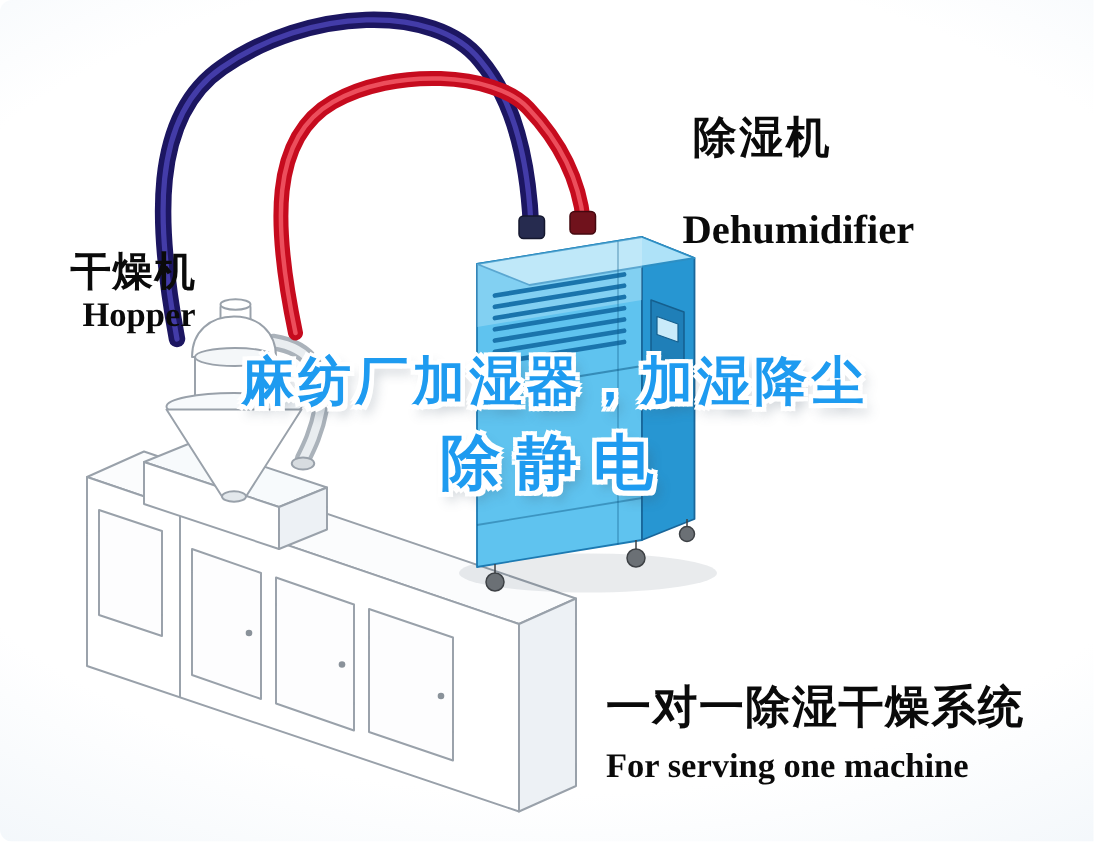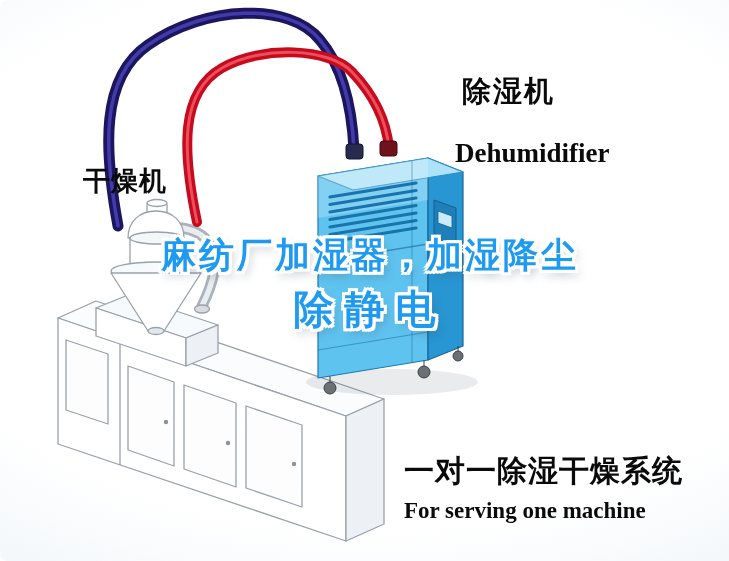--- a/index.html
+++ b/index.html
@@ -7,21 +7,21 @@
     position:relative;width:729px;height:561px;overflow:hidden;
     border-radius:8px;
     background:radial-gradient(120% 95% at 50% 45%, #ffffff 52%, #e2ecf5 100%);
     font-family:"Liberation Sans",sans-serif;
     padding-left:11px;
   }
   .art{position:absolute;left:0;top:0;width:729px;height:561px;z-index:1;}
   .lbl{position:absolute;color:#0a0a0a;z-index:3;white-space:nowrap;}
   .lbl-dehum-cn{left:462px;top:72px;font-size:29px;font-weight:800;letter-spacing:2px;}
   .lbl-dehum-en{left:455px;top:106px;font-family:"Liberation Serif",serif;font-size:27px;font-weight:700;margin-top:32px;}
-  .lbl-hop-cn{left:47px;top:163px;font-size:27px;font-weight:800;letter-spacing:1px;margin-left:36px;}
+  .lbl-hop-cn{left:47px;top:163px;font-size:27px;font-weight:800;letter-spacing:1px;}
   .lbl-hop-en{left:55px;top:197px;font-family:"Liberation Serif",serif;font-size:23px;font-weight:700;}
   .headline{
     position:absolute;left:0;right:0;top:228px;z-index:4;text-align:center;
     font-weight:800;line-height:54px;
     text-shadow:
       -3px -3px 0 #fff, 3px -3px 0 #fff, -3px 3px 0 #fff, 3px 3px 0 #fff,
       -3px 0 0 #fff, 3px 0 0 #fff, 0 -3px 0 #fff, 0 3px 0 #fff,
       4px 6px 8px rgba(60,80,100,.35);
   }
   .headline .line1{font-size:35px;letter-spacing:3px;}
@@ -111,20 +111,21 @@
     </g>
 
     <rect x="346" y="144" width="17" height="15" rx="3" fill="#262b4f" stroke="#14172e"></rect>
     <rect x="380" y="141" width="17" height="15" rx="3" fill="#70121c" stroke="#44080f"></rect>
 
   </svg>
 
   <div class="lbl lbl-dehum-cn">除湿机</div>
   <div class="lbl lbl-dehum-en">Dehumidifier</div>
   <div class="lbl lbl-hop-cn">干燥机</div>
+  <div class="lbl lbl-hop-en">Hopper</div>
 
   <div class="headline" style="color: rgb(30, 155, 240);">
     <div class="line1">麻纺厂加湿器，加湿降尘</div>
     <div class="line2">除静电</div>
   </div>
 
   <div class="caption">
     <div class="caption-cn">一对一除湿干燥系统</div>
     <div class="caption-en">For serving one machine</div>
   </div>

